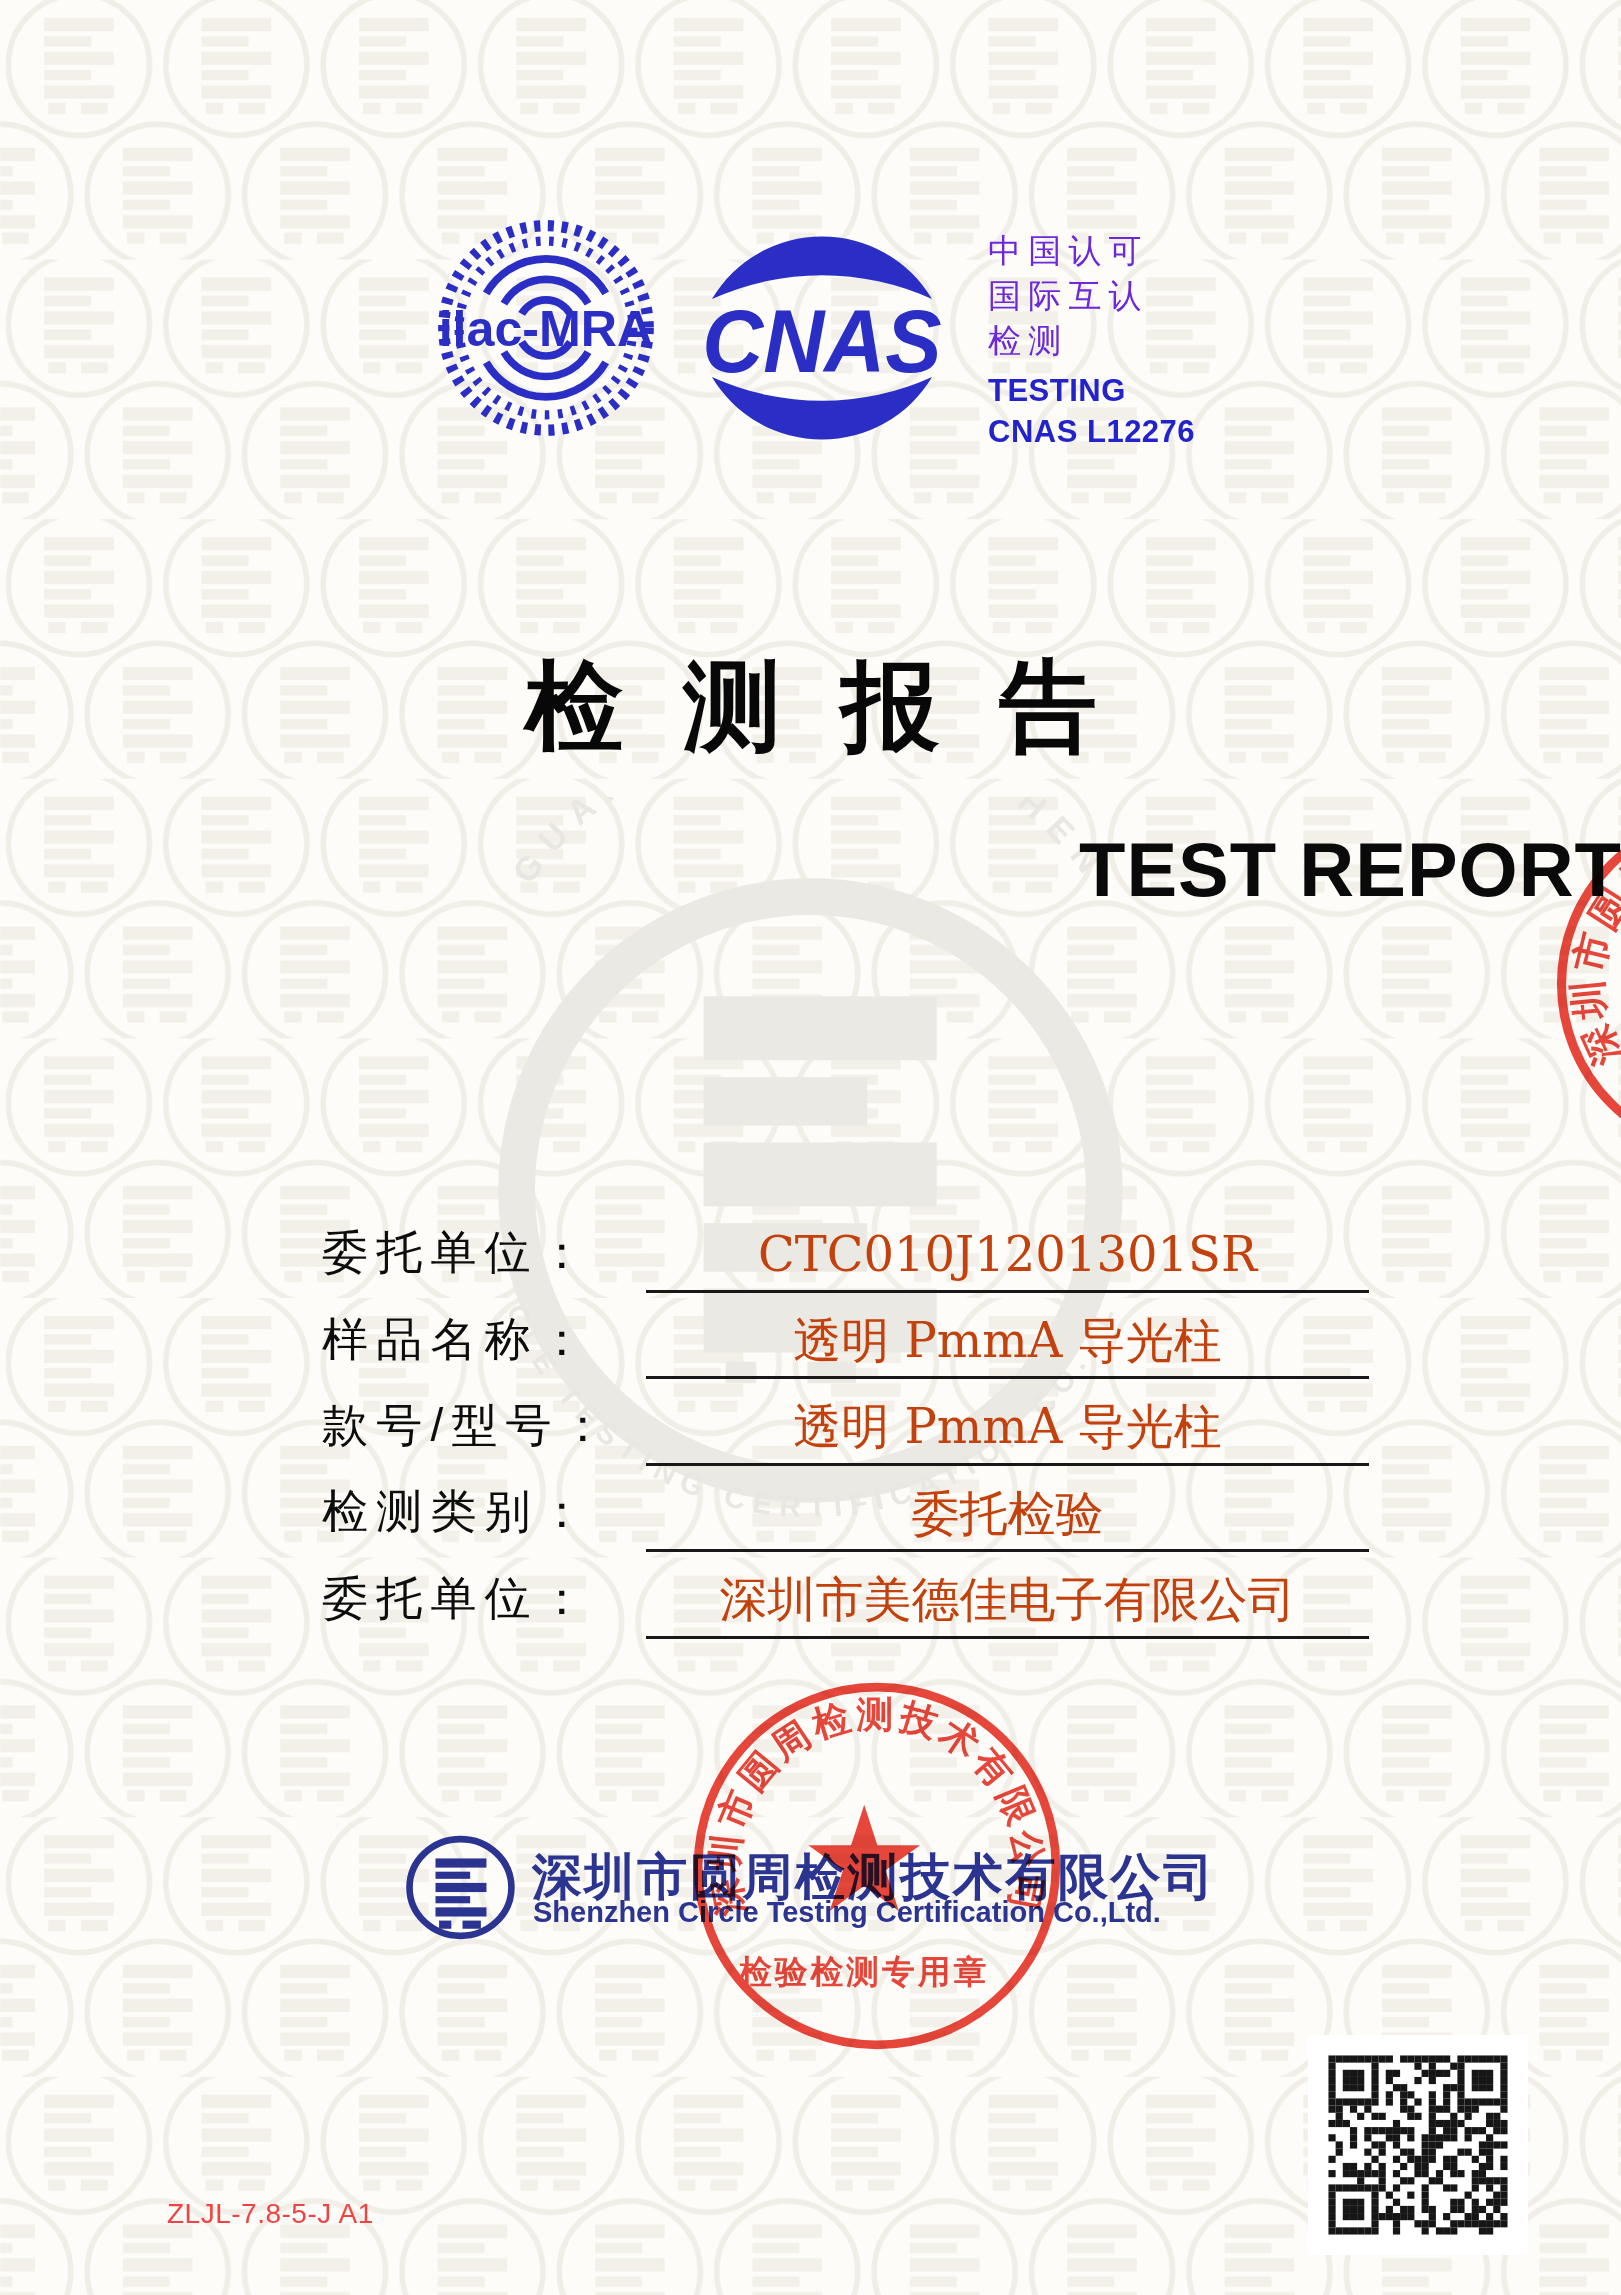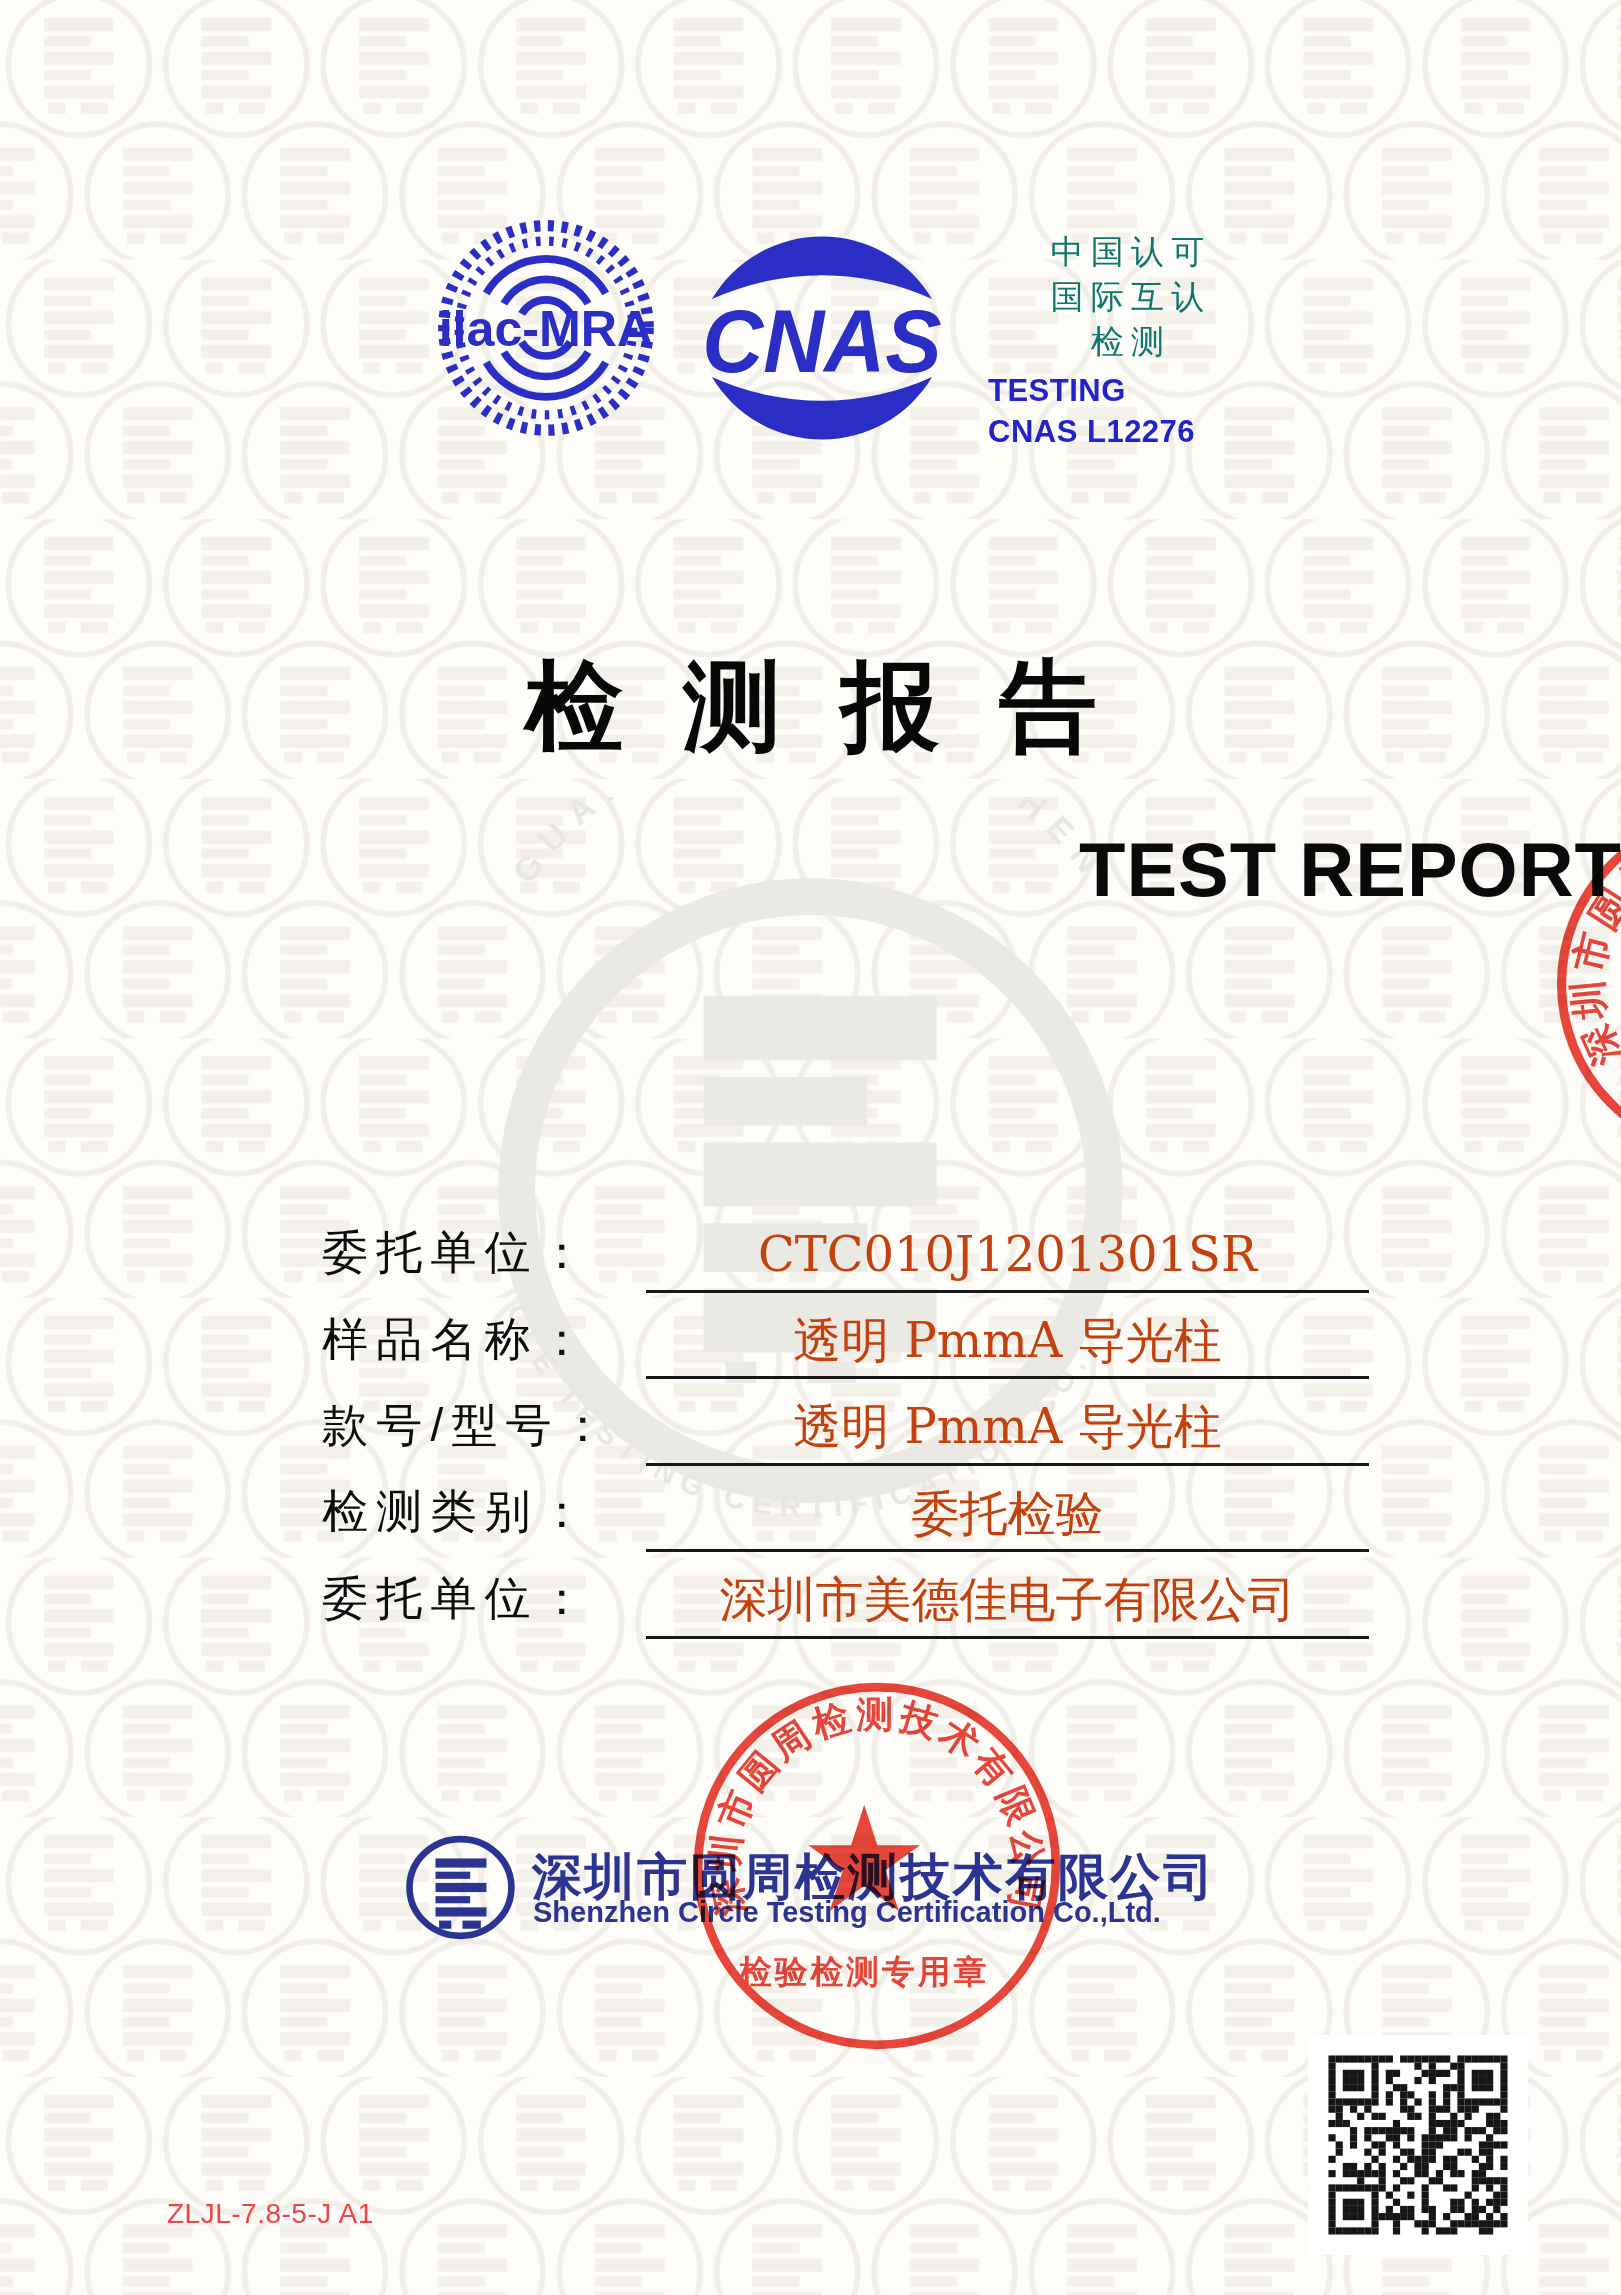--- a/index.html
+++ b/index.html
@@ -5,21 +5,21 @@
   html,body{margin:0;padding:0;}
   body{font-family:"Liberation Sans",sans-serif;}
   .page{position:relative;width:1622px;height:2295px;background:#fdfcf9;overflow:hidden;}
   .abs{position:absolute;}
   .bgpattern{left:0;top:0;z-index:0;}
   .watermark{left:419px;top:797px;z-index:1;}
   
   .ilac-logo{left:432px;top:217px;z-index:3;}
   .cnas-logo{left:695px;top:230px;z-index:3;}
   .accred-lines{left:988px;top:229px;z-index:3;width:286px;}
-  .accred-zh{font-family:Liberation Sans, sans-serif;font-size:33px;line-height:45px;color:#0f766e;letter-spacing:7.2px;font-weight:500;text-align:center;}
+  .accred-zh{font-family:Liberation Serif, serif;font-size:33px;line-height:45px;color:#6d28d9;letter-spacing:7.2px;font-weight:500;}
   .accred-en{font-size:31px;line-height:41px;color:#2323cb;font-weight:700;letter-spacing:0.5px;}
   .accred-gap{height:6.1px;}
   
   .title-zh{left:0;right:0;top:642px;text-align:center;font-size:98px;font-weight:900;color:#080808;letter-spacing:60px;padding-left:60px;z-index:3;white-space:nowrap;}
   .title-en{left:0;right:0;top:798px;text-align:right;font-size:76px;font-weight:700;color:#0a0a0a;letter-spacing:1px;z-index:3;white-space:nowrap;margin-top:28px;}
   
   .form-label{left:322px;width:307px;height:57px;line-height:57px;font-size:46px;letter-spacing:8.2px;color:#0d0d0d;font-weight:500;z-index:3;white-space:nowrap;}
   .form-value{left:646px;width:723px;height:62px;line-height:62px;text-align:center;font-family:"DejaVu Serif",serif;font-size:48px;color:#c2410c;z-index:3;white-space:nowrap;}
   .form-line{left:646px;width:723px;height:0;border-bottom:3.1px solid #181818;z-index:3;}
   .r1l{top:1224px}.r2l{top:1311px}.r3l{top:1397px}.r4l{top:1483px}.r5l{top:1570px}

